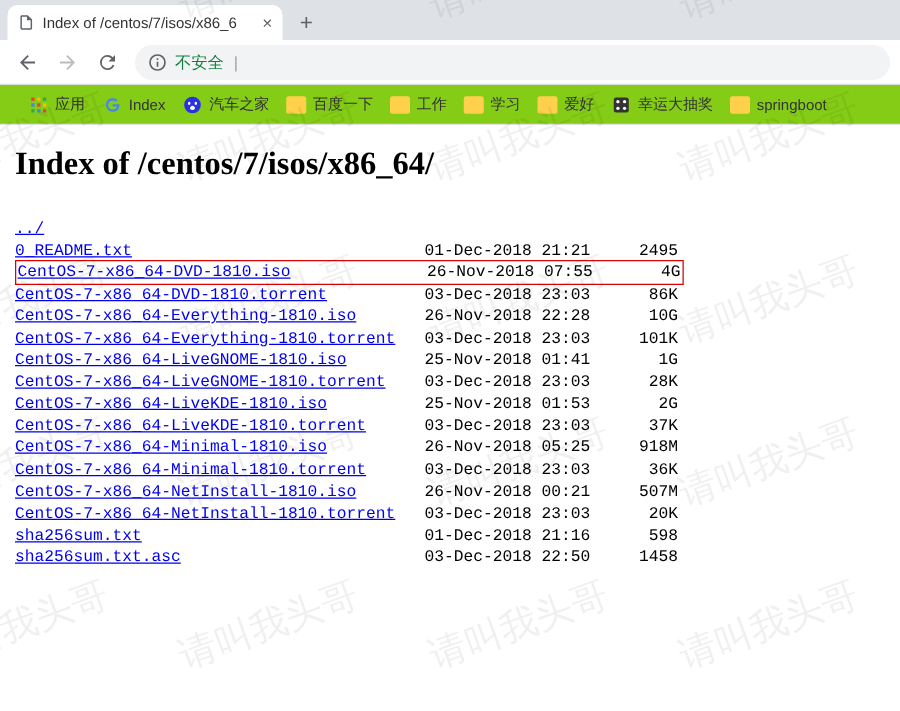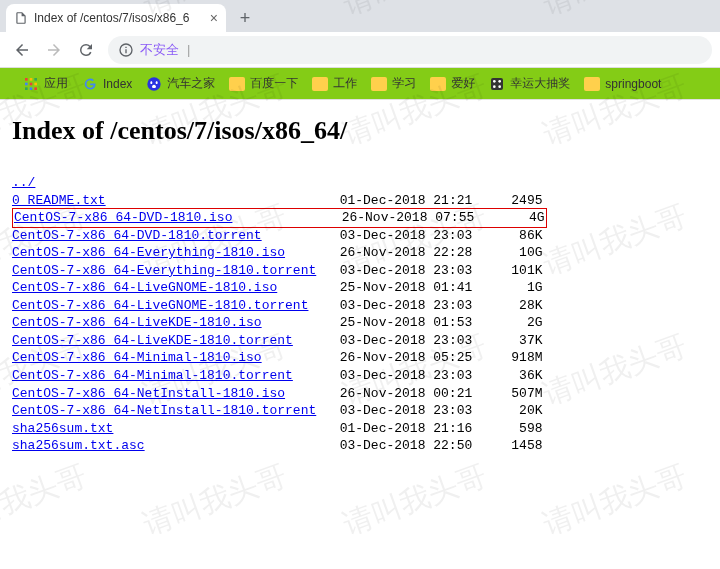--- a/index.html
+++ b/index.html
@@ -13,21 +13,21 @@
 .tab-title { flex: 1; white-space: nowrap; overflow: hidden; text-overflow: ellipsis; }
 .tab-close { font-size: 14px; color: #666; cursor: pointer; }
 .new-tab { width: 26px; height: 26px; display: flex; align-items: center; justify-content: center; color: #5f6368; font-size: 18px; margin-left: 6px; margin-top: 4px; cursor: pointer; }
 
 .nav-bar { display: flex; align-items: center; height: 36px; background: #fff; padding: 0 8px; gap: 4px; border-bottom: 1px solid #ddd; }
 .nav-icon { width: 28px; height: 28px; display: flex; align-items: center; justify-content: center; cursor: pointer; border-radius: 50%; }
 .nav-icon svg { width: 18px; height: 18px; fill: #5f6368; }
 .nav-icon.disabled svg { fill: #bbb; }
 .url-bar { flex: 1; display: flex; align-items: center; height: 28px; background: #f1f3f4; border-radius: 14px; padding: 0 10px; font-size: 13px; gap: 6px; margin-left: 4px; }
 .url-info-icon { width: 16px; height: 16px; fill: #5f6368; }
-.url-warning { color: #8b5cf6; font-size: 13px; }
+.url-warning { color: #15803d; font-size: 13px; }
 .url-sep { color: #9e9e9e; margin: 0 2px; }
 .url-host { color: #202124; }
 .url-path { color: #80868b; }
 
 .bookmarks-bar { display: flex; align-items: center; height: 32px; background: #84cc16; padding: 0 23px; gap: 14px; border-bottom: 1px solid #e0e0e0; font-size: 12px; }
 .bm-item { display: flex; align-items: center; gap: 5px; cursor: pointer; color: #333; white-space: nowrap; }
 .bm-folder { width: 16px; height: 14px; background: #ffd04c; border-radius: 2px; flex-shrink: 0; }
 .bm-icon-svg { width: 16px; height: 16px; flex-shrink: 0; }
 
 

